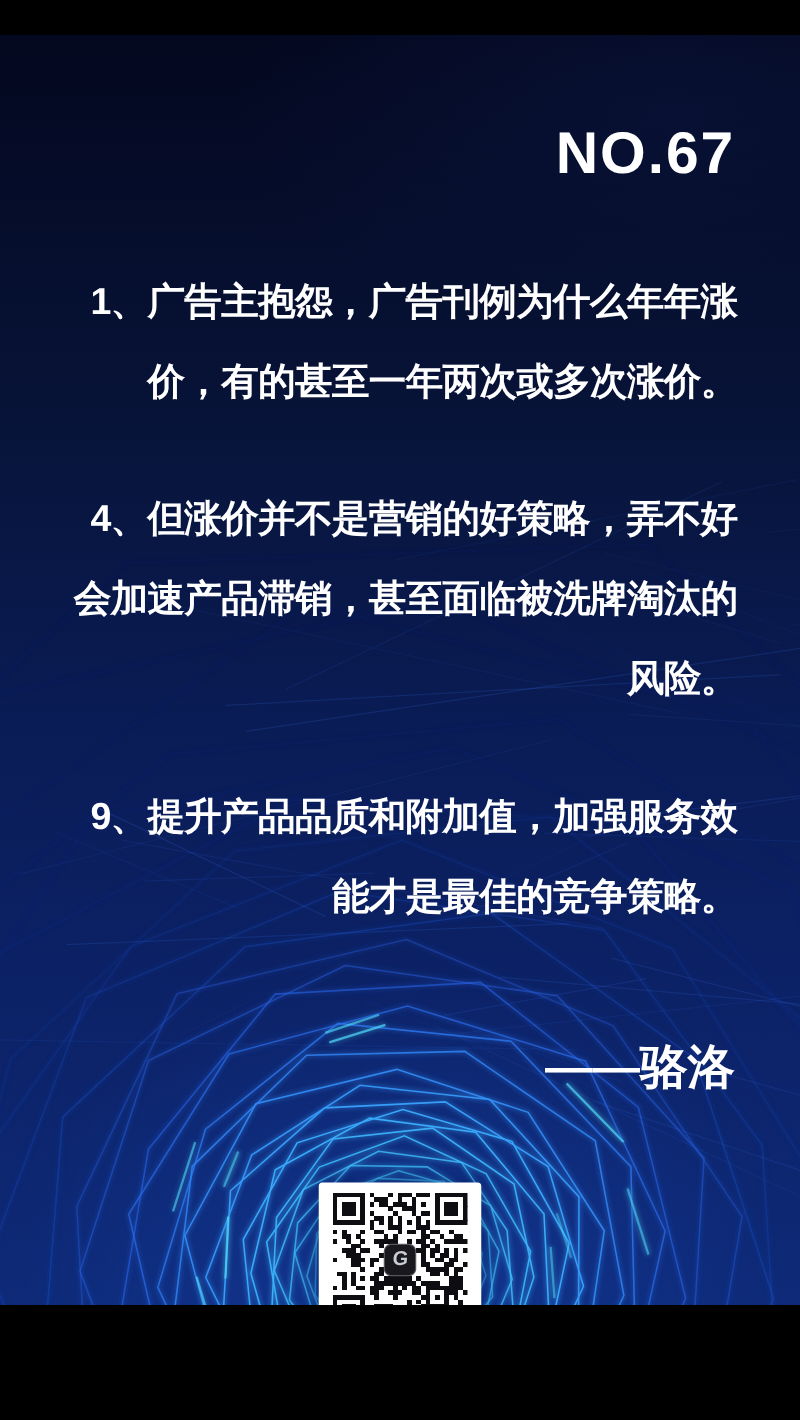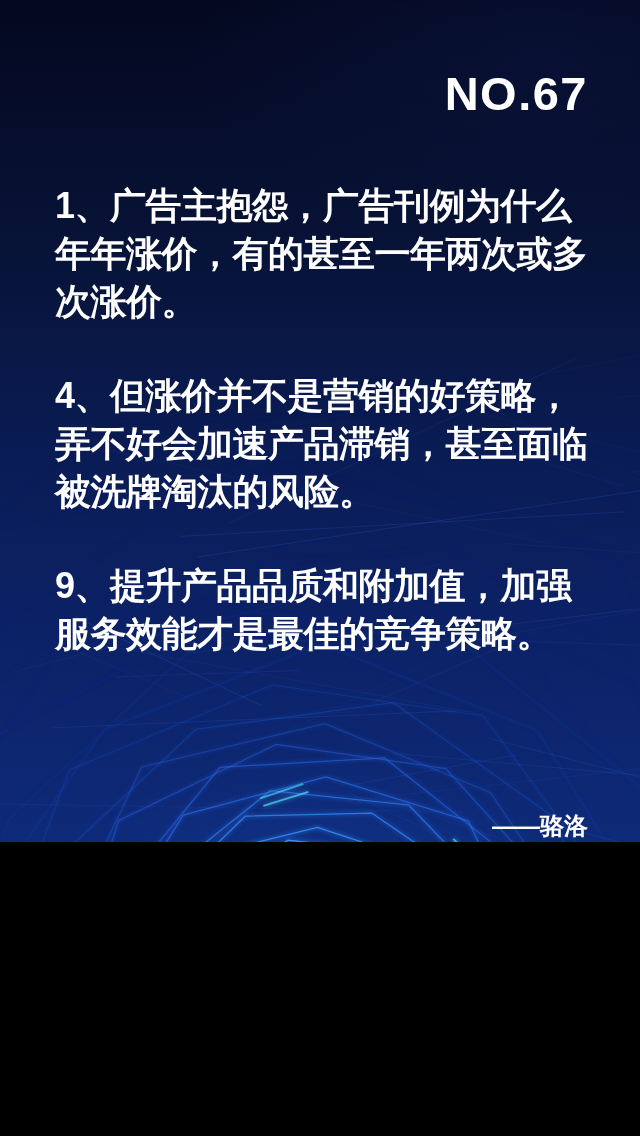--- a/index.html
+++ b/index.html
@@ -1,53 +1,54 @@
 <!DOCTYPE html>
 <html><head>
 <meta charset="utf-8">
 <style>
   html,body{margin:0;padding:0;background:#000;}
   .poster{
     position:relative;
-    width:640px;height:842px;
+    width:640px;height:1016px;
     overflow:hidden;
     font-family:"Liberation Sans","DejaVu Sans",sans-serif;
     background:linear-gradient(180deg,
       var(--bg-top,#04081f) 0%,
       #071338 30%,
       var(--bg-mid,#0a1c55) 54%,
       #0c2164 72%,
       var(--bg-bottom,#0e2a78) 100%);
+    margin-top:28px;
   }
   .poster::before{
     content:"";
     position:absolute;inset:0;z-index:0;
     background:
       radial-gradient(ellipse 430px 330px at 320px 985px, rgba(28,86,215,0.28), rgba(28,86,215,0) 70%),
       radial-gradient(ellipse 500px 260px at 540px 60px, rgba(10,22,64,0.55), rgba(10,22,64,0) 70%);
   }
   .wire{position:absolute;inset:0;z-index:1;}
   .issue{
     position:absolute;top:70px;right:52px;z-index:2;
     color:var(--text,#fff);
     font-size:47px;font-weight:700;letter-spacing:1.5px;line-height:1;
   }
   .body-text{
     position:absolute;top:182px;left:55px;width:535px;z-index:2;
     color:var(--text,#fff);
   }
   .body-text p{
     margin:0 0 46px 0;
-    font-size:36px;font-weight:700;
-    line-height:48px;letter-spacing:-0.5px;
+    font-size:30px;font-weight:700;
+    line-height:64px;letter-spacing:-0.5px;text-align:right;
   }
   .signature{
     position:absolute;top:802px;right:52px;z-index:2;
     color:var(--text,#fff);
-    font-size:24px;font-weight:700;line-height:48px;letter-spacing:0;
+    font-size:38px;font-weight:700;line-height:48px;letter-spacing:0;
   }
   .qr-card{
     position:absolute;top:918px;left:255px;z-index:3;
     width:130px;height:124px;border-radius:3px;
     background:var(--qr-bg,#fff);
     box-shadow:0 0 14px rgba(0,20,80,0.45);
   }
   .qr-card svg{
     position:absolute;top:8px;left:11px;
   }

